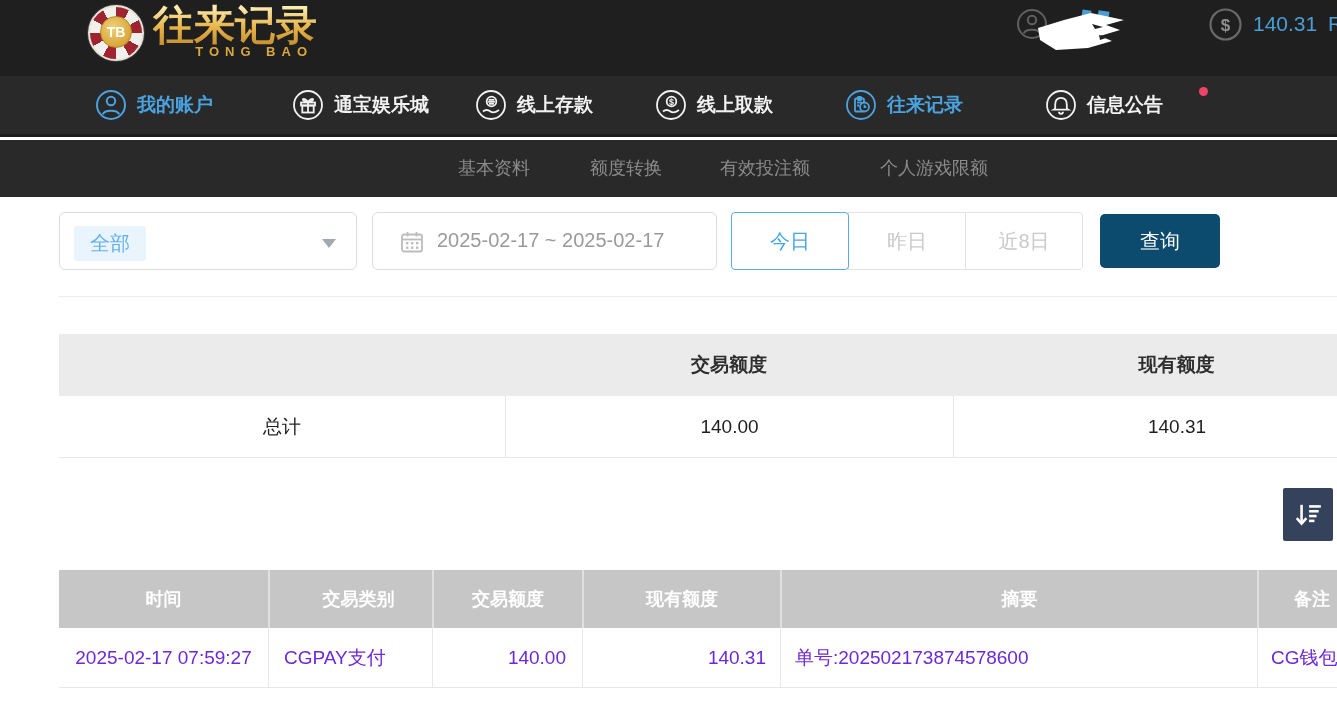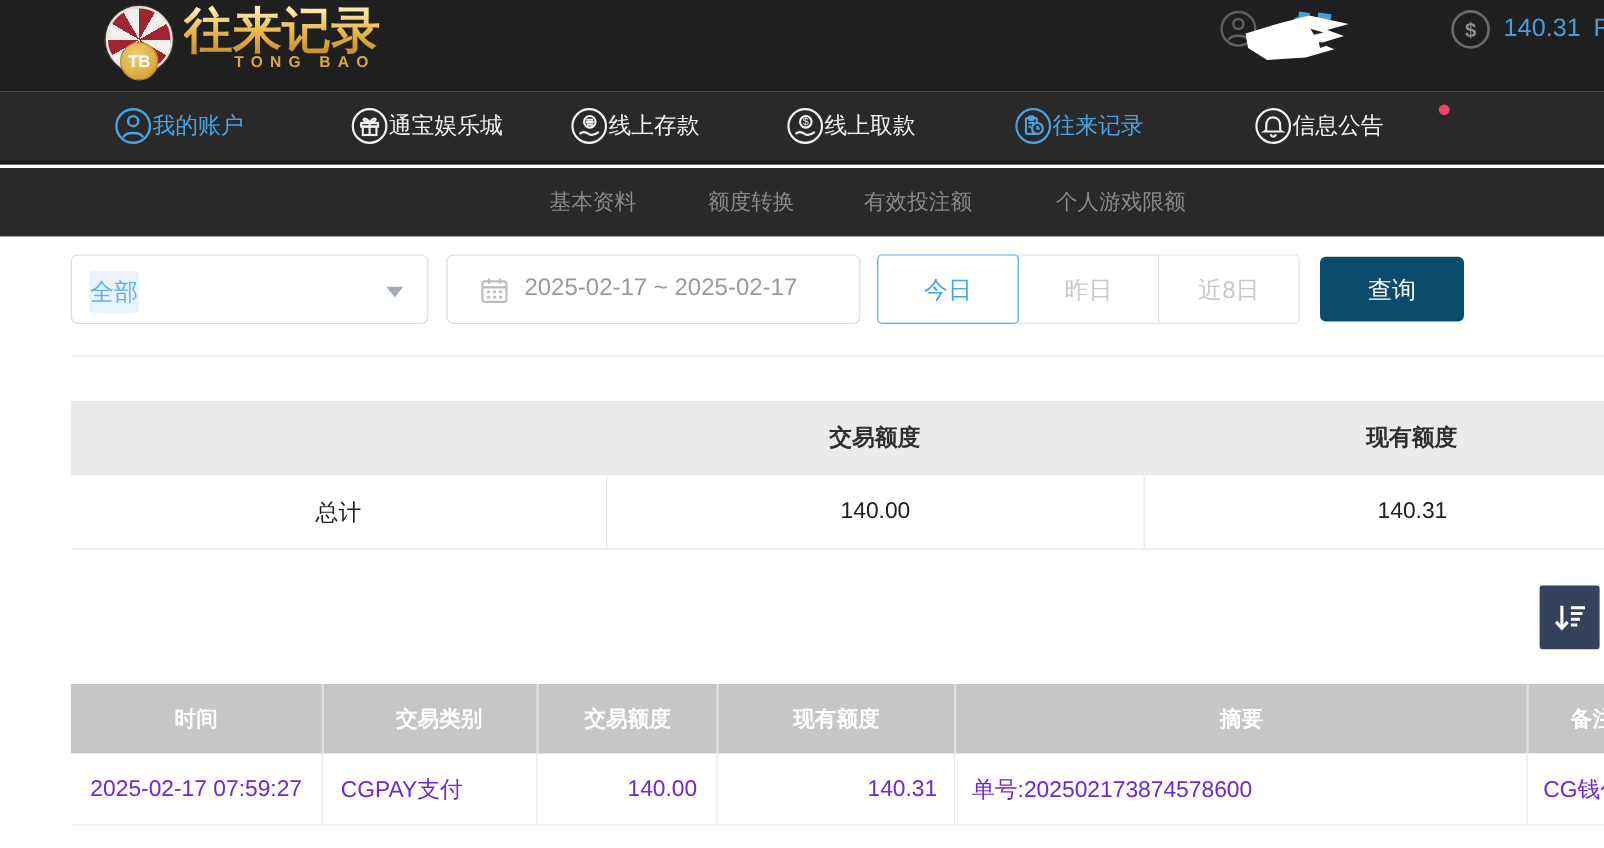--- a/index.html
+++ b/index.html
@@ -6,55 +6,55 @@
   html,body { width:1337px; height:707px; overflow:hidden; background:#fff;
               font-family:"Liberation Sans", sans-serif; }
   body { position:relative; }
 
   
   .topbar { position:absolute; left:0; top:0; width:1337px; height:76px; background:#1f1f1f; }
   .logo { position:absolute; left:88px; top:2px; display:flex; align-items:flex-start; cursor:pointer; }
   .chip { position:relative; width:56px; height:56px; margin-top:3px; border-radius:50%;
           background:repeating-conic-gradient(#9e2431 0 30deg, #f2f0ec 30deg 60deg);
           border:2px solid #e8e4da; box-shadow:0 0 0 1px #3a3a3a; }
-  .chip-core { position:absolute; left:10px; top:28px; width:32px; height:32px; border-radius:50%;
+  .chip-core { position:absolute; left:10px; top:9px; width:32px; height:32px; border-radius:50%;
                background:radial-gradient(circle at 40% 35%, #f0cf76, #d8a83c 70%, #b9862a);
                border:1px solid #b9862a; display:flex; align-items:center; justify-content:center; }
   .chip-core span { color:#fff; font-weight:bold; font-size:14px; }
   .logo-text { margin-left:9px; }
   .logo-title { font-family:"DejaVu Serif", serif; font-size:41px; line-height:46px; font-weight:bold;
                 color:#e8b64c; background:linear-gradient(180deg,#fdeeb0 10%,#e7b44a 55%,#c3882a);
                 -webkit-background-clip:text; background-clip:text; -webkit-text-fill-color:transparent; }
   .logo-sub { font-size:13px; font-weight:bold; letter-spacing:6px; color:#d8a83f; text-align:right; margin-top:-4px; padding-right:4px; }
 
   .tb-user-icon { position:absolute; left:1016px; top:8px; color:#606060; }
   .username-suffix { position:absolute; left:1076px; top:11px; font-size:21px; color:#5eead4; }
   .redaction { position:absolute; left:1036px; top:6px; }
   .tb-dollar-icon { position:absolute; left:1208px; top:7px; }
   .balance { position:absolute; left:1253px; top:12px; font-size:21px; color:#4a9ed8; }
   .balance-cur { position:absolute; left:1328px; top:12px; font-size:21px; color:#4a9ed8; }
 
   
   .mainnav { position:absolute; left:0; top:76px; width:1337px; height:61px; background:#292929;
              border-bottom:3px solid #1c1c1c; }
-  .nav-item { position:absolute; top:0; height:58px; display:flex; align-items:center; 
-              color:#f2f2f2; font-weight:normal; font-size:19px; cursor:pointer; }
+  .nav-item { position:absolute; top:0; height:58px; display:flex; align-items:center; gap:10px;
+              color:#f2f2f2; font-weight:bold; font-size:19px; cursor:pointer; }
   .nav-item.active { color:#4aa3e0; }
   .ni1{left:95px} .ni2{left:292px} .ni3{left:475px} .ni4{left:655px} .ni5{left:845px} .ni6{left:1045px}
   .nav-badge { position:absolute; left:1199px; top:11px; width:9px; height:9px; border-radius:50%; background:#f0436a; }
 
   
   .subnav { position:absolute; left:0; top:140px; width:1337px; height:57px; background:#292929; }
   .sub-item { position:absolute; top:0; line-height:57px; font-size:18px; color:#8b8b8b; cursor:pointer; }
   .sn1{left:458px} .sn2{left:590px} .sn3{left:720px} .sn4{left:880px}
 
   
   .select-box { position:absolute; left:59px; top:212px; width:298px; height:58px; background:#fff;
                 border:1px solid #dcdcdc; border-radius:6px; cursor:pointer; }
-  .select-chip { position:absolute; left:14px; top:13px; padding:4px 1px; background:#e9f4fd;
+  .select-chip { position:absolute; left:14px; top:13px; padding:4px 16px; background:#e9f4fd;
                  color:#63b0ee; font-size:20px; border-radius:3px; }
   .caret-down { position:absolute; right:20px; top:26px; width:0; height:0;
                 border-left:7px solid transparent; border-right:7px solid transparent; border-top:9px solid #a3a9b0; }
   .date-box { position:absolute; left:372px; top:212px; width:345px; height:58px; background:#fff;
               border:1px solid #dcdcdc; border-radius:6px; cursor:pointer; }
   .cal-icon { position:absolute; left:27px; top:17px; color:#bdbdbd; }
   .date-text { position:absolute; left:64px; top:16px; font-size:20px; color:#9a9a9a; white-space:nowrap; }
   .seg-group { position:absolute; left:731px; top:212px; display:flex; }
   .seg { width:118px; height:58px; background:#fff; border:1px solid #e2e2e2; margin-left:-1px;
          font-size:20px; color:#c9c9c9; display:flex; align-items:center; justify-content:center; cursor:pointer; }
@@ -83,21 +83,21 @@
   
   .rec-table { position:absolute; left:59px; top:570px; width:1321px; }
   .rec-head { display:flex; height:58px; background:#c6c6c6; }
   .rec-head > div { display:flex; align-items:center; justify-content:center;
                     font-size:18px; font-weight:bold; color:#fff; }
   .rec-head > div + div { border-left:2px solid #e0e0e0; }
   .rec-row { display:flex; height:60px; background:#fff; border-bottom:1px solid #e8e8e8; }
   .rec-row > div { display:flex; align-items:center; font-size:19px; color:#6d28d9; }
   .rec-row > div + div { border-left:1px solid #e8e8e8; }
   .rc1{width:209px; justify-content:center;}
-  .rc2{width:179px; padding-left:15px;}
+  .rc2{width:164px; padding-left:15px;}
   .rc3{width:150px; justify-content:flex-end; padding-right:16px;}
   .rc4{width:198px; justify-content:flex-end; padding-right:14px;}
   .rc5{width:477px; padding-left:14px;}
   .rc6{width:108px; padding-left:13px; white-space:nowrap; overflow:visible;}
   svg { display:block; }
 </style>
 </head>
 <body>
 
 <header class="topbar">

